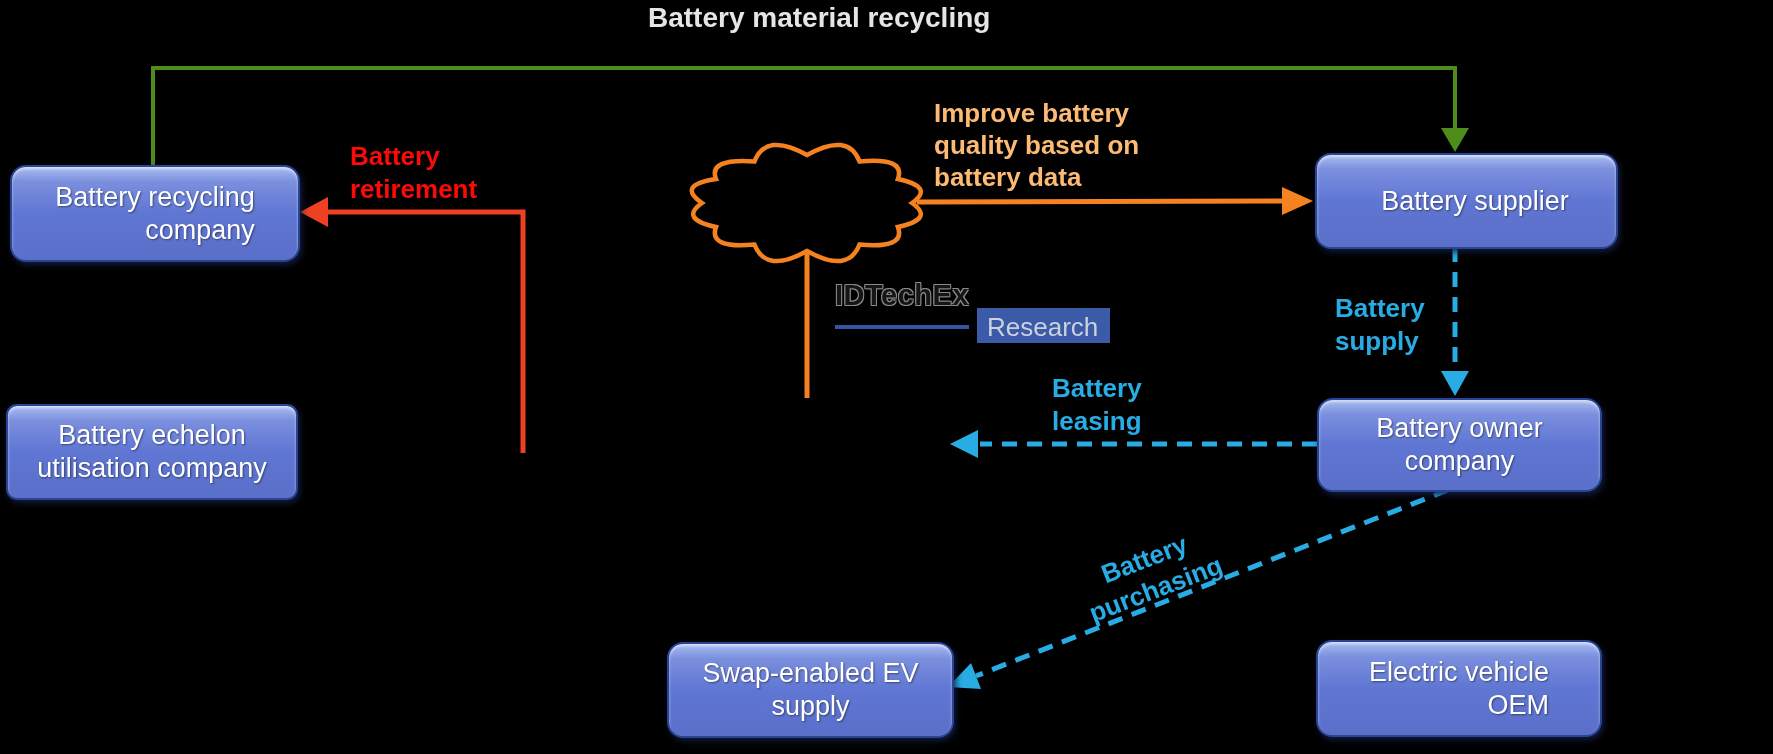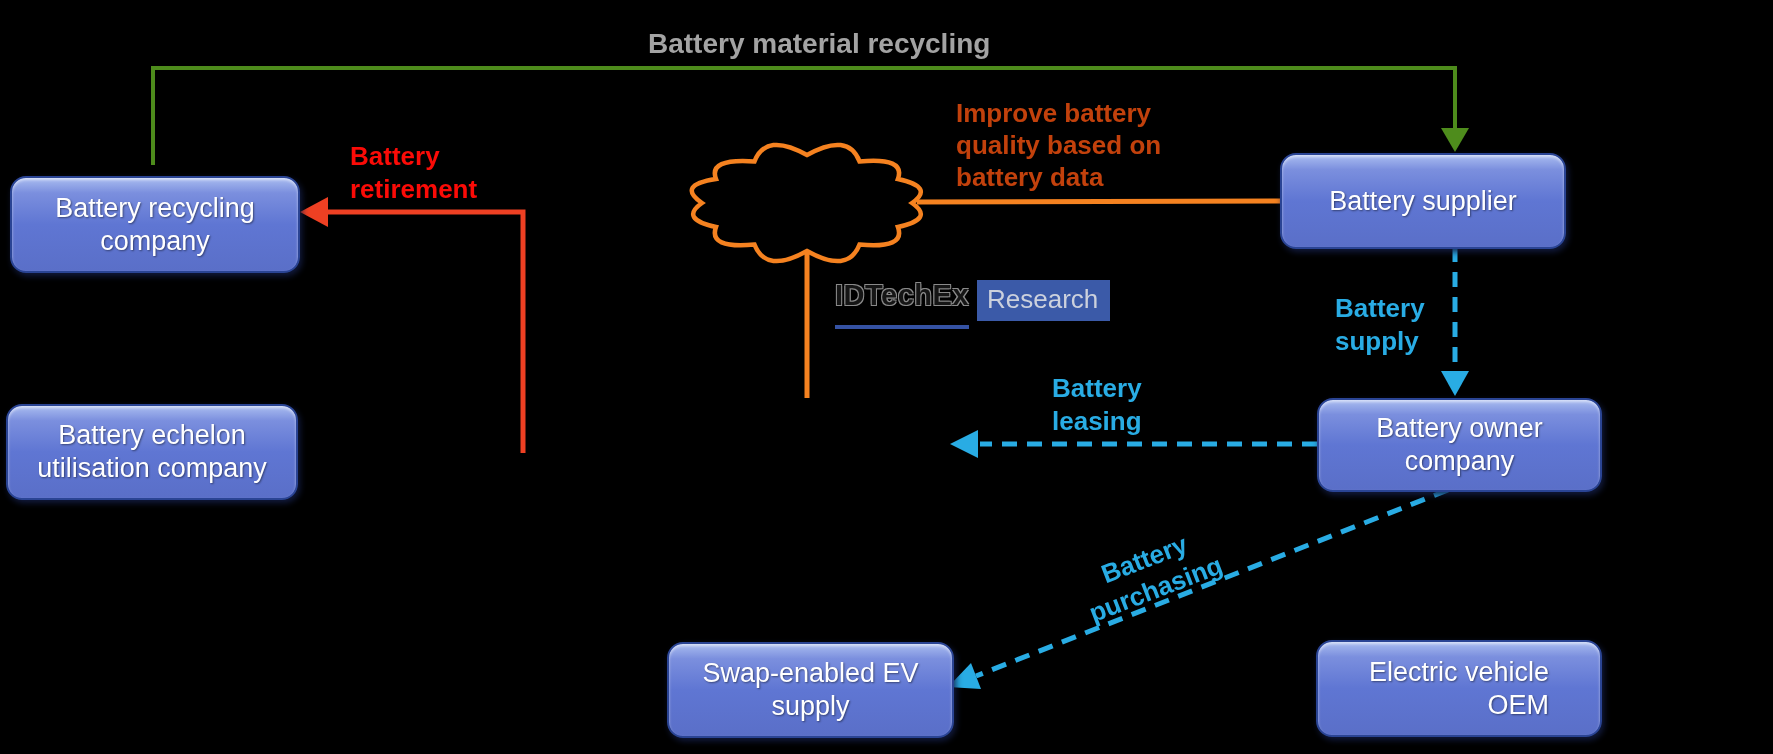--- a/index.html
+++ b/index.html
@@ -23,34 +23,34 @@
   
   .node{
     position:absolute;z-index:2;
     display:flex;align-items:center;justify-content:center;text-align:center;
     color:#fff;font-size:27px;line-height:33px;white-space:pre-line;
     background:linear-gradient(180deg,#a9bcf0 0%,#7b8fde 16%,#5f76d3 50%,#5a6fc8 100%);
     border:2px solid #2a4494;border-radius:16px;
     box-shadow:2px 3px 6px rgba(20,30,70,.9), inset 0 2px 3px rgba(255,255,255,.55);
     text-shadow:1px 1px 2px rgba(0,0,0,.45);
   }
-  .node-recycling{left:10px;top:176px;width:286px;height:93px;}
-  .node-echelon{left:6px;top:404px;width:288px;height:92px;}
+  .node-recycling{left:10px;top:165px;width:286px;height:93px;text-align:right;}
+  .node-echelon{left:6px;top:404px;width:288px;height:92px;border-radius:11px;}
   .node-grid{left:4px;top:640px;width:298px;height:94px;}
   .node-swapping{left:663px;top:398px;width:287px;height:90px;}
   .node-ev-owner{left:667px;top:642px;width:283px;height:92px;}
-  .node-supplier{left:1280px;top:153px;width:282px;height:92px;}
+  .node-supplier{left:1315px;top:153px;width:282px;height:92px;padding-left:17px;}
   .node-asset{left:1317px;top:398px;width:281px;height:90px;}
   .node-oem{left:1316px;top:640px;width:282px;height:93px;text-align:right;}
 
   
   .flow-label{position:absolute;z-index:2;font-weight:bold;white-space:pre-line;}
-  .lbl-material{left:648px;top:28px;font-size:28px;line-height:32px;color:#a3a3a3;white-space:nowrap;}
+  .lbl-material{left:648px;top:2px;font-size:28px;line-height:32px;color:#e5e5e5;white-space:nowrap;}
   .lbl-retirement{left:350px;top:140px;font-size:26px;line-height:33px;color:#fb0b07;}
-  .lbl-improve{left:956px;top:97px;font-size:26px;line-height:32px;color:#c2410c;}
+  .lbl-improve{left:934px;top:97px;font-size:26px;line-height:32px;color:#fdba74;}
   .lbl-supply{left:1335px;top:292px;font-size:26px;line-height:33px;color:#29ace4;}
   .lbl-leasing{left:1052px;top:372px;font-size:26px;line-height:33px;color:#29ace4;}
   .lbl-purchasing{
     left:1030px;top:542px;width:240px;text-align:center;
     font-size:26px;line-height:32px;color:#29ace4;
     transform:rotate(-21deg);
   }
   .lbl-cloud{
     left:700px;top:166px;width:215px;text-align:center;z-index:2;position:absolute;
     font-weight:bold;font-size:27px;line-height:34px;color:#f58220;white-space:pre-line;
@@ -58,21 +58,21 @@
 
   
   .logo{position:absolute;left:835px;top:280px;z-index:2;display:flex;align-items:flex-start;}
   .logo-brand{
     font-size:29px;font-weight:bold;letter-spacing:0.5px;color:#151515;
     text-shadow:1px 1px 0 #8a8a8a,-1px -1px 0 #8a8a8a,1px -1px 0 #8a8a8a,-1px 1px 0 #8a8a8a;
     padding-bottom:15px;border-bottom:4px solid #3552a3;line-height:30px;
   }
   .logo-suffix{
     margin-left:8px;background:#3b5aa8;color:#ccd1dd;
-    font-size:26px;line-height:30px;padding:4px 12px 7px 10px;
+    font-size:26px;line-height:30px;padding:4px 12px 1px 10px;margin-top:28px;
   }
 </style>
 </head>
 <body>
 
 <div id="canvas">
 
   <svg id="connectors" viewBox="0 0 1773 754" xmlns="http://www.w3.org/2000/svg">
 
     <path class="stroke-green" d="M153,165 L153,68 L1455,68 L1455,130"></path>

